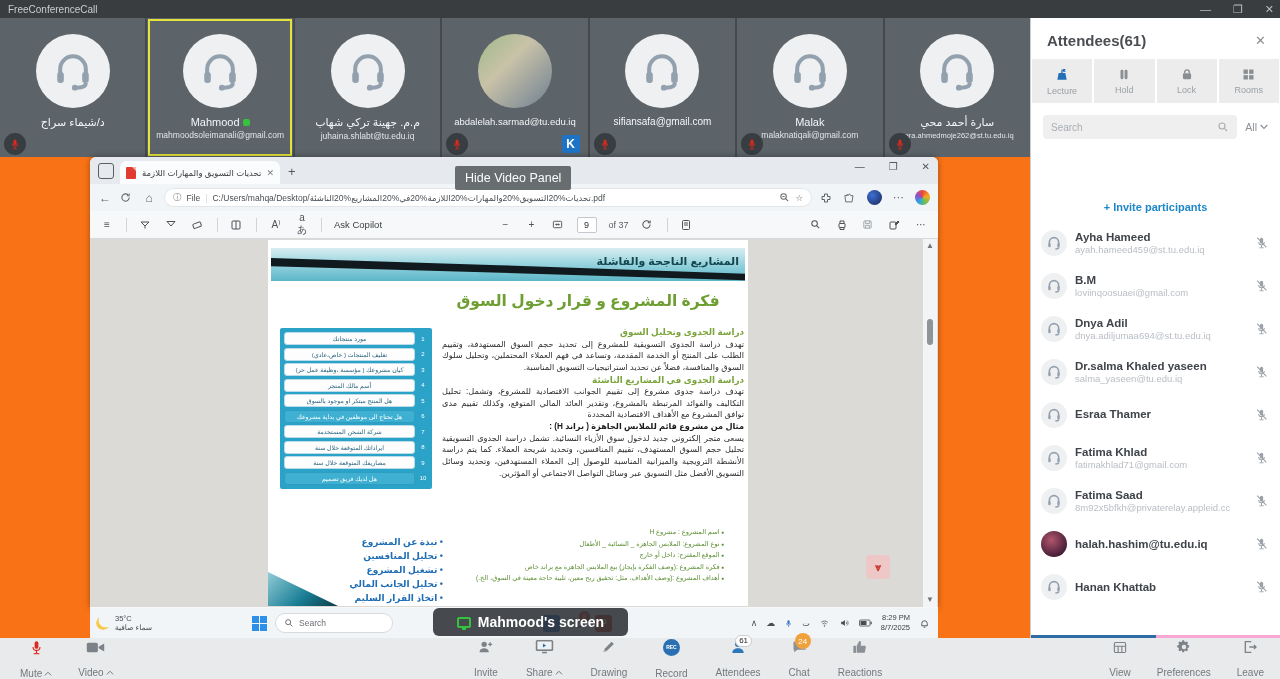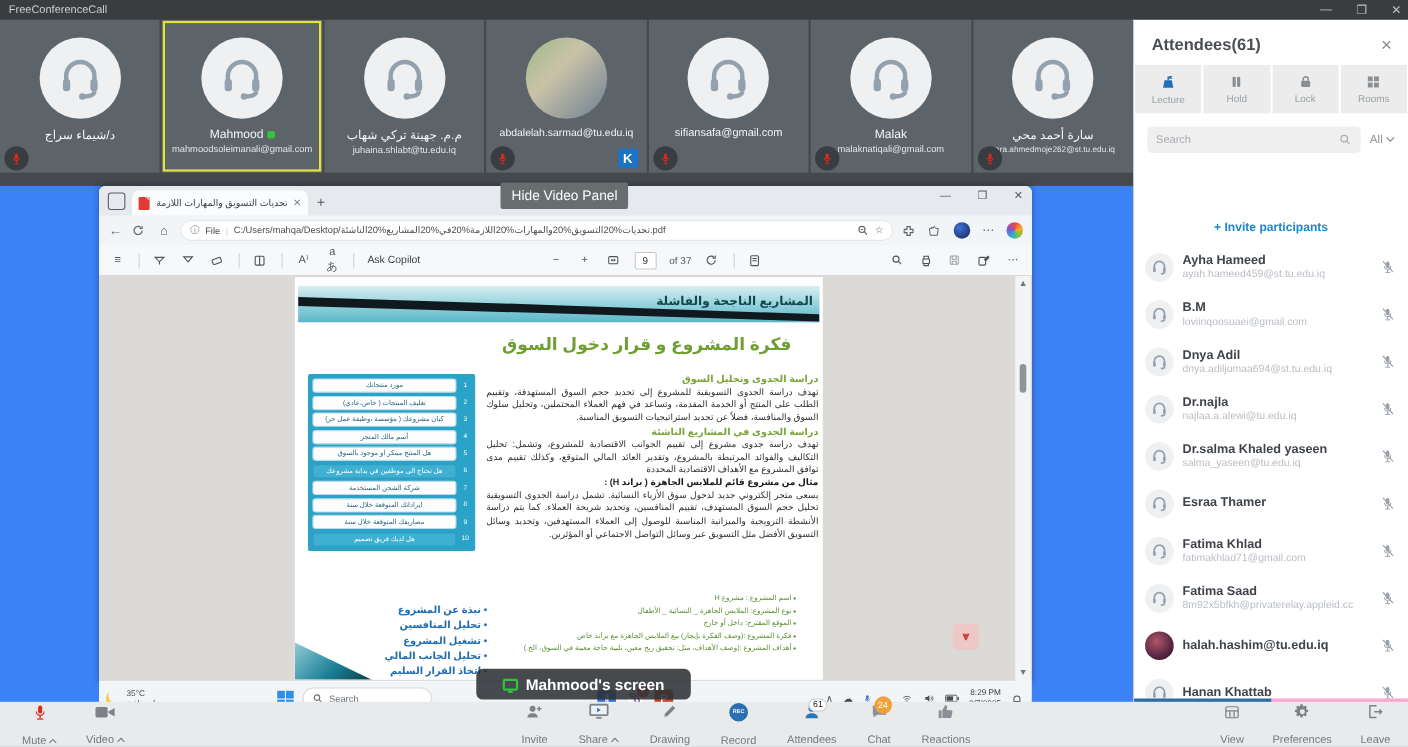--- a/index.html
+++ b/index.html
@@ -24,21 +24,21 @@
   .avatar-photo { background:linear-gradient(135deg,#9db98a 0%,#c9c2a8 40%,#6d7f92 100%); }
   .tile .tname { margin-top:8px; color:#f3f5f6; font-size:11px; display:flex; align-items:center; gap:3px; }
   .tile .temail { color:#e3e6e8; font-size:8.5px; margin-top:2px; }
   .netdot { width:7px; height:7px; background:#35c23c; border-radius:2px; display:inline-block; }
   .mute-badge { position:absolute; left:4px; bottom:2px; width:22px; height:22px; border-radius:50%;
     background:#383d41; display:flex; align-items:center; justify-content:center; }
   .k-badge { position:absolute; right:8px; bottom:4px; width:18px; height:18px; background:#1d74c6;
     color:#fff; font-weight:bold; font-size:12px; display:flex; align-items:center; justify-content:center; border-radius:2px; }
 
   
-  .stage { position:absolute; left:0; top:157px; width:1030px; height:481px; background:#3b82f6;margin-top:12px; }
+  .stage { position:absolute; left:0; top:157px; width:1030px; height:481px; background:#f97316; }
 
   
   .browser { position:absolute; left:90px; top:0; width:848px; height:451px; background:#f6f8fa;
     border-radius:6px 6px 0 0; box-shadow:0 0 6px rgba(0,0,0,.35); }
   .tabbar { position:relative; height:27px; background:#e6eaee; border-radius:6px 6px 0 0;
     display:flex; align-items:flex-end; padding-left:6px; }
   .tabactions { width:16px; height:16px; border:1.5px solid #5a5f64; border-radius:3px; margin:0 6px 5px 2px; }
   .tab { height:23px; width:160px; background:#fbfcfd; border-radius:7px 7px 0 0; display:flex;
     align-items:center; padding:0 6px; gap:5px; font-size:8.5px; color:#3c4043; }
   .tab .ttl { flex:1; white-space:nowrap; overflow:hidden; direction:rtl; }
@@ -762,22 +762,22 @@
       <div class="arow">
         <div class="asmall">
             <svg class="ic" width="16" height="16" viewBox="0 0 24 24" fill="none" stroke="#93a0ae" stroke-width="2.4">
               <path d="M5 14v-3a7 7 0 0 1 14 0v3"></path>
               <rect x="3.4" y="12.5" width="3.6" height="6" rx="1.6" fill="#93a0ae" stroke="none"></rect>
               <rect x="17" y="12.5" width="3.6" height="6" rx="1.6" fill="#93a0ae" stroke="none"></rect>
               <path d="M19 18.5c0 1.8-2.4 2.6-5 2.6"></path>
             </svg>
           </div>
         <div class="ainfo">
-            <div class="an">Dr.najla</div>
-            <div class="ae">najlaa.a.alewi@tu.edu.iq</div>
+            <div class="an">Dr.salma Khaled yaseen</div>
+            <div class="ae">salma_yaseen@tu.edu.iq</div>
           </div>
         <svg class="ic" width="13" height="13" viewBox="0 0 24 24">
             <g fill="#9aa1a8">
               <rect x="9" y="3" width="6" height="11" rx="3"></rect>
               <path d="M6 11a6 6 0 0 0 12 0h-1.7a4.3 4.3 0 0 1-8.6 0z"></path>
               <rect x="11" y="17" width="2" height="4"></rect>
               <rect x="8" y="21" width="8" height="1.6"></rect>
             </g>
             <path d="M4 3l17 18" stroke="#9aa1a8" stroke-width="2"></path>
           </svg>
@@ -785,22 +785,22 @@
       <div class="arow">
         <div class="asmall">
             <svg class="ic" width="16" height="16" viewBox="0 0 24 24" fill="none" stroke="#93a0ae" stroke-width="2.4">
               <path d="M5 14v-3a7 7 0 0 1 14 0v3"></path>
               <rect x="3.4" y="12.5" width="3.6" height="6" rx="1.6" fill="#93a0ae" stroke="none"></rect>
               <rect x="17" y="12.5" width="3.6" height="6" rx="1.6" fill="#93a0ae" stroke="none"></rect>
               <path d="M19 18.5c0 1.8-2.4 2.6-5 2.6"></path>
             </svg>
           </div>
         <div class="ainfo">
-            <div class="an">Dr.salma Khaled yaseen</div>
-            <div class="ae">salma_yaseen@tu.edu.iq</div>
+            <div class="an">Esraa Thamer</div>
+            <div class="ae"></div>
           </div>
         <svg class="ic" width="13" height="13" viewBox="0 0 24 24">
             <g fill="#9aa1a8">
               <rect x="9" y="3" width="6" height="11" rx="3"></rect>
               <path d="M6 11a6 6 0 0 0 12 0h-1.7a4.3 4.3 0 0 1-8.6 0z"></path>
               <rect x="11" y="17" width="2" height="4"></rect>
               <rect x="8" y="21" width="8" height="1.6"></rect>
             </g>
             <path d="M4 3l17 18" stroke="#9aa1a8" stroke-width="2"></path>
           </svg>
@@ -808,22 +808,22 @@
       <div class="arow">
         <div class="asmall">
             <svg class="ic" width="16" height="16" viewBox="0 0 24 24" fill="none" stroke="#93a0ae" stroke-width="2.4">
               <path d="M5 14v-3a7 7 0 0 1 14 0v3"></path>
               <rect x="3.4" y="12.5" width="3.6" height="6" rx="1.6" fill="#93a0ae" stroke="none"></rect>
               <rect x="17" y="12.5" width="3.6" height="6" rx="1.6" fill="#93a0ae" stroke="none"></rect>
               <path d="M19 18.5c0 1.8-2.4 2.6-5 2.6"></path>
             </svg>
           </div>
         <div class="ainfo">
-            <div class="an">Esraa Thamer</div>
-            <div class="ae"></div>
+            <div class="an">Fatima Khlad</div>
+            <div class="ae">fatimakhlad71@gmail.com</div>
           </div>
         <svg class="ic" width="13" height="13" viewBox="0 0 24 24">
             <g fill="#9aa1a8">
               <rect x="9" y="3" width="6" height="11" rx="3"></rect>
               <path d="M6 11a6 6 0 0 0 12 0h-1.7a4.3 4.3 0 0 1-8.6 0z"></path>
               <rect x="11" y="17" width="2" height="4"></rect>
               <rect x="8" y="21" width="8" height="1.6"></rect>
             </g>
             <path d="M4 3l17 18" stroke="#9aa1a8" stroke-width="2"></path>
           </svg>
@@ -831,93 +831,70 @@
       <div class="arow">
         <div class="asmall">
             <svg class="ic" width="16" height="16" viewBox="0 0 24 24" fill="none" stroke="#93a0ae" stroke-width="2.4">
               <path d="M5 14v-3a7 7 0 0 1 14 0v3"></path>
               <rect x="3.4" y="12.5" width="3.6" height="6" rx="1.6" fill="#93a0ae" stroke="none"></rect>
               <rect x="17" y="12.5" width="3.6" height="6" rx="1.6" fill="#93a0ae" stroke="none"></rect>
               <path d="M19 18.5c0 1.8-2.4 2.6-5 2.6"></path>
             </svg>
           </div>
         <div class="ainfo">
-            <div class="an">Fatima Khlad</div>
-            <div class="ae">fatimakhlad71@gmail.com</div>
+            <div class="an">Fatima Saad</div>
+            <div class="ae">8m92x5bfkh@privaterelay.appleid.cc</div>
           </div>
         <svg class="ic" width="13" height="13" viewBox="0 0 24 24">
             <g fill="#9aa1a8">
               <rect x="9" y="3" width="6" height="11" rx="3"></rect>
               <path d="M6 11a6 6 0 0 0 12 0h-1.7a4.3 4.3 0 0 1-8.6 0z"></path>
               <rect x="11" y="17" width="2" height="4"></rect>
               <rect x="8" y="21" width="8" height="1.6"></rect>
             </g>
             <path d="M4 3l17 18" stroke="#9aa1a8" stroke-width="2"></path>
           </svg>
       </div>
       <div class="arow">
-        <div class="asmall">
-            <svg class="ic" width="16" height="16" viewBox="0 0 24 24" fill="none" stroke="#93a0ae" stroke-width="2.4">
-              <path d="M5 14v-3a7 7 0 0 1 14 0v3"></path>
-              <rect x="3.4" y="12.5" width="3.6" height="6" rx="1.6" fill="#93a0ae" stroke="none"></rect>
-              <rect x="17" y="12.5" width="3.6" height="6" rx="1.6" fill="#93a0ae" stroke="none"></rect>
-              <path d="M19 18.5c0 1.8-2.4 2.6-5 2.6"></path>
-            </svg>
-          </div>
+        <div class="asmall photo"></div>
         <div class="ainfo">
-            <div class="an">Fatima Saad</div>
-            <div class="ae">8m92x5bfkh@privaterelay.appleid.cc</div>
+            <div class="an">halah.hashim@tu.edu.iq</div>
           </div>
         <svg class="ic" width="13" height="13" viewBox="0 0 24 24">
             <g fill="#9aa1a8">
               <rect x="9" y="3" width="6" height="11" rx="3"></rect>
               <path d="M6 11a6 6 0 0 0 12 0h-1.7a4.3 4.3 0 0 1-8.6 0z"></path>
               <rect x="11" y="17" width="2" height="4"></rect>
               <rect x="8" y="21" width="8" height="1.6"></rect>
             </g>
             <path d="M4 3l17 18" stroke="#9aa1a8" stroke-width="2"></path>
           </svg>
       </div>
       <div class="arow">
-        <div class="asmall photo"></div>
+        <div class="asmall">
+            <svg class="ic" width="16" height="16" viewBox="0 0 24 24" fill="none" stroke="#93a0ae" stroke-width="2.4">
+              <path d="M5 14v-3a7 7 0 0 1 14 0v3"></path>
+              <rect x="3.4" y="12.5" width="3.6" height="6" rx="1.6" fill="#93a0ae" stroke="none"></rect>
+              <rect x="17" y="12.5" width="3.6" height="6" rx="1.6" fill="#93a0ae" stroke="none"></rect>
+              <path d="M19 18.5c0 1.8-2.4 2.6-5 2.6"></path>
+            </svg>
+          </div>
         <div class="ainfo">
-            <div class="an">halah.hashim@tu.edu.iq</div>
+            <div class="an">Hanan Khattab</div>
           </div>
         <svg class="ic" width="13" height="13" viewBox="0 0 24 24">
             <g fill="#9aa1a8">
               <rect x="9" y="3" width="6" height="11" rx="3"></rect>
               <path d="M6 11a6 6 0 0 0 12 0h-1.7a4.3 4.3 0 0 1-8.6 0z"></path>
               <rect x="11" y="17" width="2" height="4"></rect>
               <rect x="8" y="21" width="8" height="1.6"></rect>
             </g>
             <path d="M4 3l17 18" stroke="#9aa1a8" stroke-width="2"></path>
           </svg>
       </div>
-      <div class="arow">
-        <div class="asmall">
-            <svg class="ic" width="16" height="16" viewBox="0 0 24 24" fill="none" stroke="#93a0ae" stroke-width="2.4">
-              <path d="M5 14v-3a7 7 0 0 1 14 0v3"></path>
-              <rect x="3.4" y="12.5" width="3.6" height="6" rx="1.6" fill="#93a0ae" stroke="none"></rect>
-              <rect x="17" y="12.5" width="3.6" height="6" rx="1.6" fill="#93a0ae" stroke="none"></rect>
-              <path d="M19 18.5c0 1.8-2.4 2.6-5 2.6"></path>
-            </svg>
-          </div>
-        <div class="ainfo">
-            <div class="an">Hanan Khattab</div>
-          </div>
-        <svg class="ic" width="13" height="13" viewBox="0 0 24 24">
-            <g fill="#9aa1a8">
-              <rect x="9" y="3" width="6" height="11" rx="3"></rect>
-              <path d="M6 11a6 6 0 0 0 12 0h-1.7a4.3 4.3 0 0 1-8.6 0z"></path>
-              <rect x="11" y="17" width="2" height="4"></rect>
-              <rect x="8" y="21" width="8" height="1.6"></rect>
-            </g>
-            <path d="M4 3l17 18" stroke="#9aa1a8" stroke-width="2"></path>
-          </svg>
-      </div>
     </div>
 
     <div class="ptabs">
       <div class="ptab on">All</div>
       <div class="ptab off">Active Speakers</div>
     </div>
   </div>
 
   <div class="bottombar">
     <div class="grp-left">

